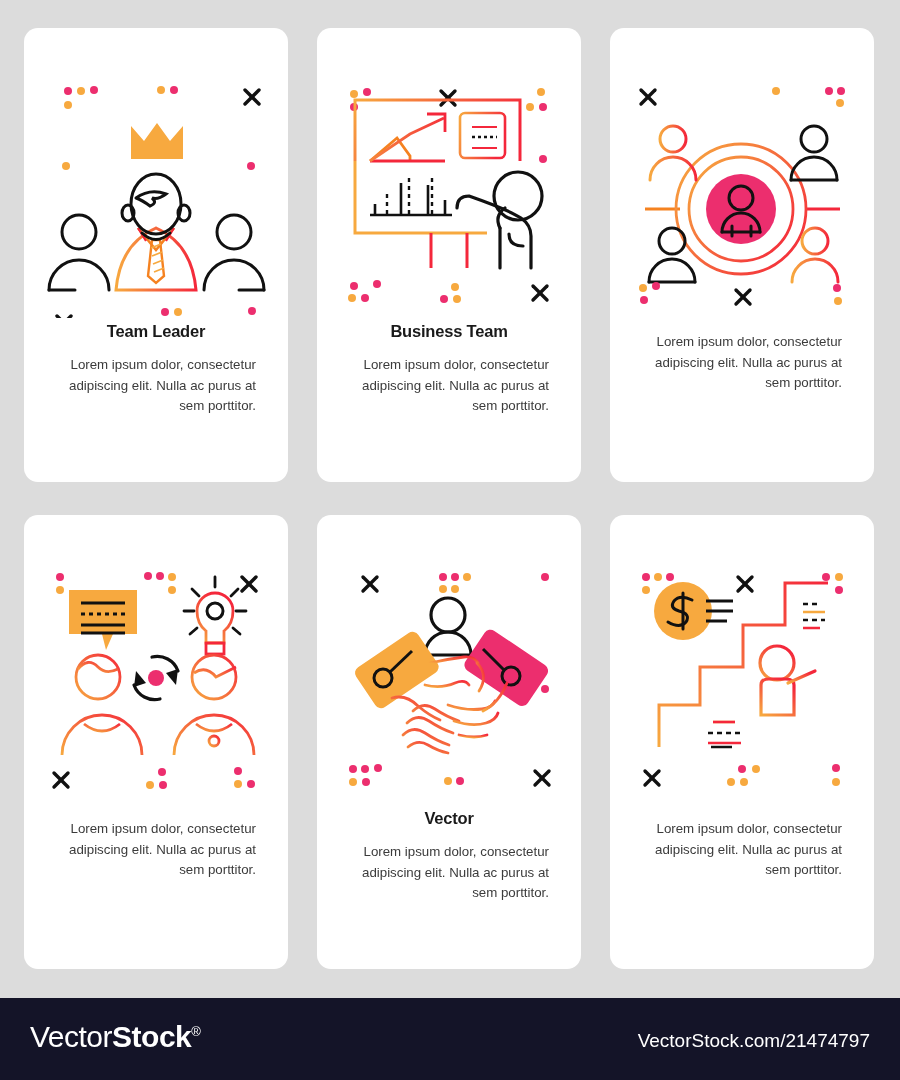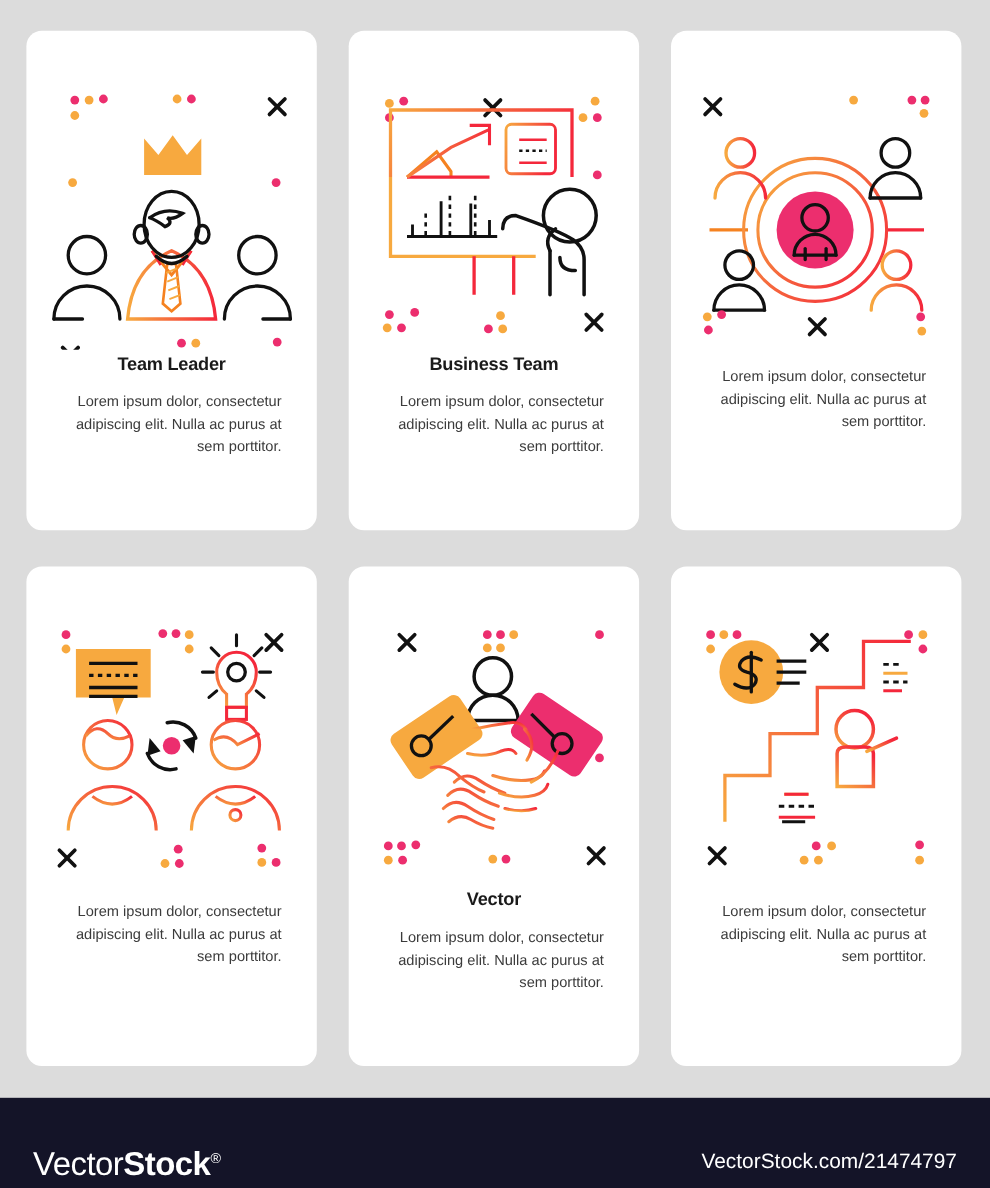--- a/index.html
+++ b/index.html
@@ -55,27 +55,26 @@
     position:absolute;left:0;top:998px;
     width:900px;height:82px;
     background:#141428;
   }
   .logo{
     position:absolute;left:30px;top:22px;
     color:#ffffff;
     font-size:30px;
     letter-spacing:-0.5px;
     white-space:nowrap;
-    margin-top:22px;
   }
   .logo .thin{font-weight:300;}
   .logo .bold{font-weight:bold;}
   .logo .reg{font-size:13px;vertical-align:super;font-weight:normal;}
   .url{
-    position:absolute;right:30px;top:48px;
+    position:absolute;right:30px;top:32px;
     color:#ffffff;font-size:19px;white-space:nowrap;
   }
 </style>
 </head>
 <body>
 
 <div class="stage">
 
   <div class="grid">
 

